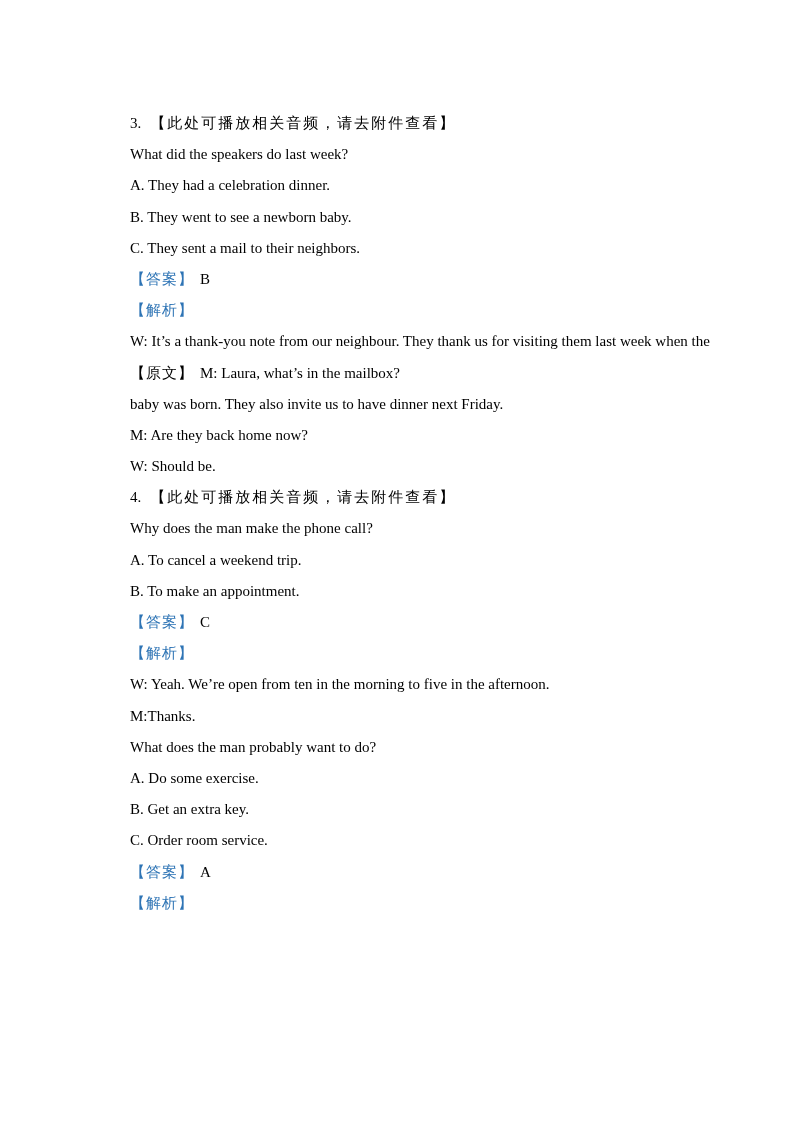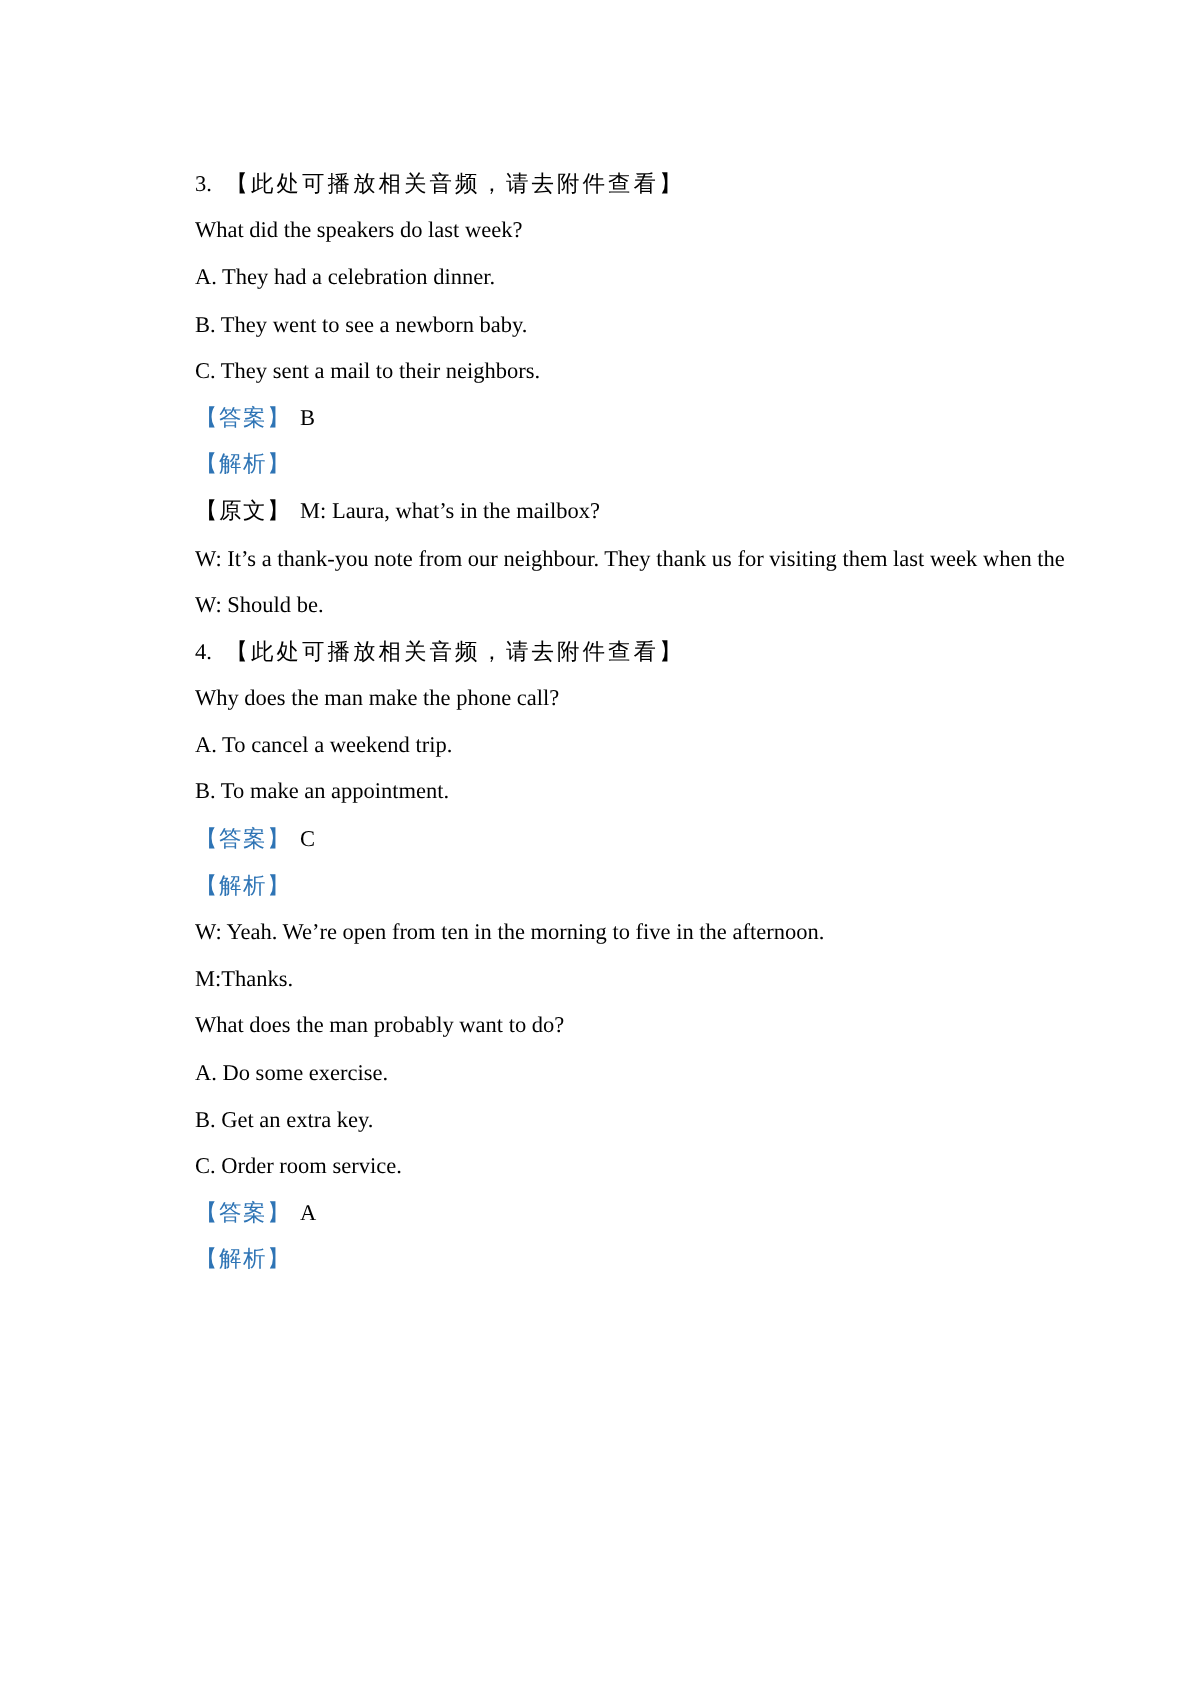--- a/index.html
+++ b/index.html
@@ -39,22 +39,24 @@
 
 <div class="page">
   <div class="content">
       <div class="line"><span class="qnum">3.</span><span class="cn">【此处可播放相关音频，请去附件查看】</span></div>
       <div class="line"><span>What did the speakers do last week?</span></div>
       <div class="line"><span>A. They had a celebration dinner.</span></div>
       <div class="line"><span>B. They went to see a newborn baby.</span></div>
       <div class="line"><span>C. They sent a mail to their neighbors.</span></div>
       <div class="line"><span class="blue cn-label">【答案】</span><span>B</span></div>
       <div class="line"><span class="blue cn-label">【解析】</span></div>
+      <div class="line"><span>W: It’s a thank-you note from our neighbour. They thank us for visiting them last week when the</span></div>
       <div class="line"><span class="cn-label">【原文】</span><span>M: Laura, what’s in the mailbox?</span></div>
-      <div class="line"><span>W: It’s a thank-you note from our neighbour. They thank us for visiting them last week when the</span></div>
+      <div class="line"><span>baby was born. They also invite us to have dinner next Friday.</span></div>
+      <div class="line"><span>M: Are they back home now?</span></div>
       <div class="line"><span>W: Should be.</span></div>
       <div class="line"><span class="qnum">4.</span><span class="cn">【此处可播放相关音频，请去附件查看】</span></div>
       <div class="line"><span>Why does the man make the phone call?</span></div>
       <div class="line"><span>A. To cancel a weekend trip.</span></div>
       <div class="line"><span>B. To make an appointment.</span></div>
       <div class="line"><span class="blue cn-label">【答案】</span><span>C</span></div>
       <div class="line"><span class="blue cn-label">【解析】</span></div>
       <div class="line"><span>W: Yeah. We’re open from ten in the morning to five in the afternoon.</span></div>
       <div class="line"><span>M:Thanks.</span></div>
       <div class="line"><span>What does the man probably want to do?</span></div>

